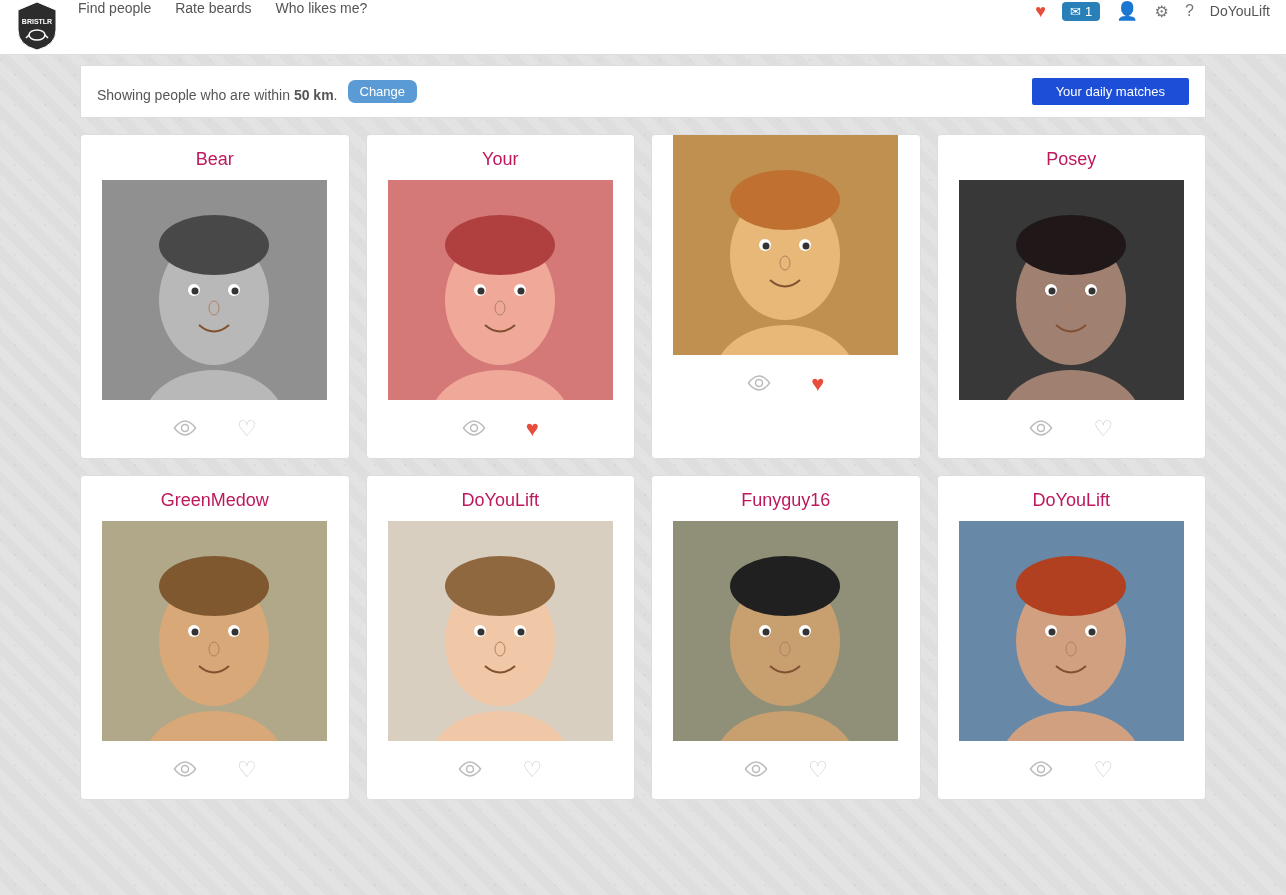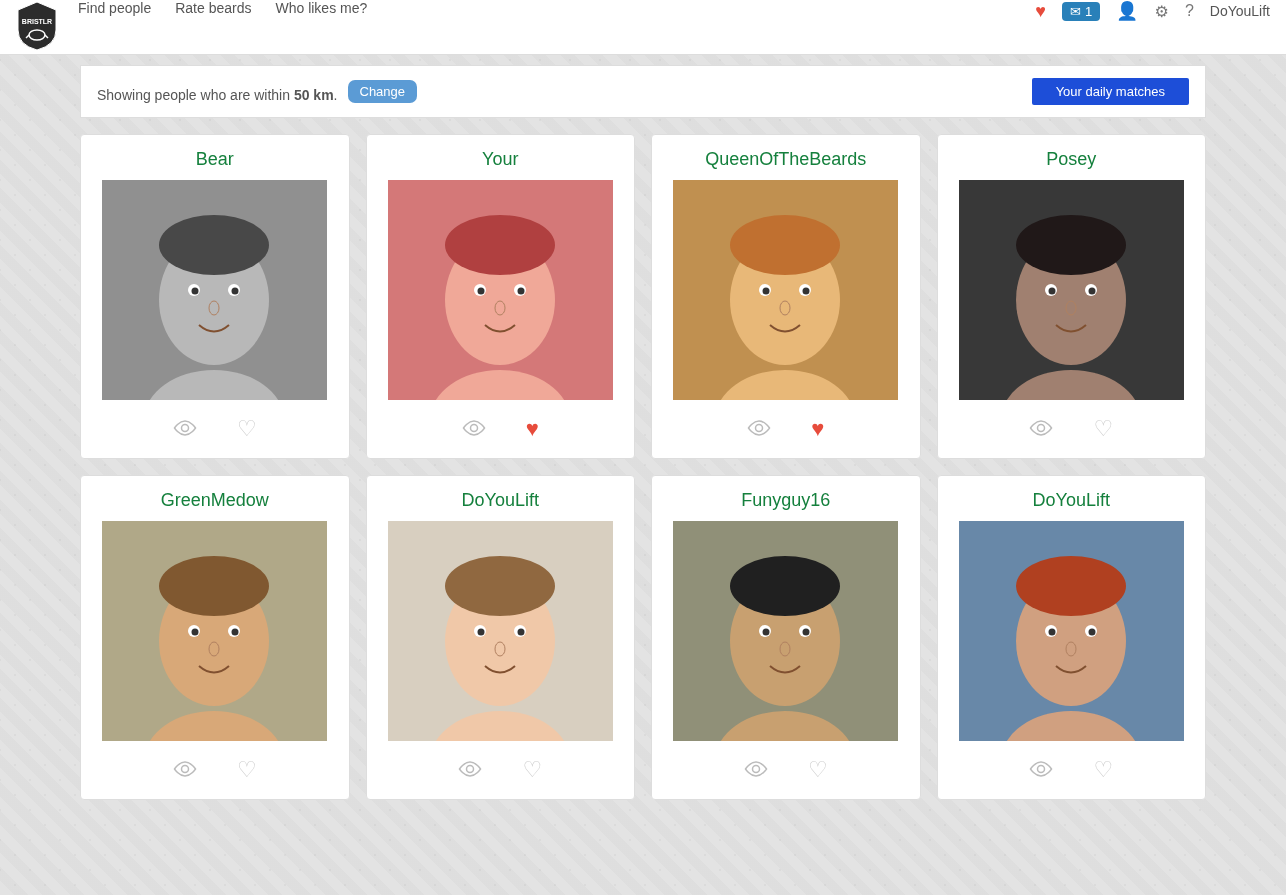--- a/index.html
+++ b/index.html
@@ -113,21 +113,21 @@
       background: #fff;
       border: 1px solid #ddd;
       border-radius: 4px;
       overflow: hidden;
       display: flex;
       flex-direction: column;
       align-items: center;
     }
     .card-name {
       font-size: 18px;
-      color: #15803d;
+      color: #be185d;
       text-align: center;
       padding: 14px 8px 10px;
       font-weight: normal;
     }
     .card-actions {
       display: flex;
       justify-content: center;
       align-items: center;
       gap: 40px;
       padding: 16px 0;
@@ -266,21 +266,20 @@
       <span class="action-eye" title="View profile">
         <svg width="24" height="16" viewBox="0 0 24 16" fill="none" xmlns="http://www.w3.org/2000/svg">
           <path d="M12 1C6 1 1.5 8 1.5 8C1.5 8 6 15 12 15C18 15 22.5 8 22.5 8C22.5 8 18 1 12 1Z" stroke="#bbb" stroke-width="1.5" fill="none"></path>
           <circle cx="12" cy="8" r="3.5" stroke="#bbb" stroke-width="1.5" fill="none"></circle>
         </svg>
       </span>
       <span class="action-heart liked">♥</span>
     </div>
   </div>
     <div class="card">
-    <div class="card-name">QueenOfTheBeards</div>
     <svg viewBox="0 0 225 220" xmlns="http://www.w3.org/2000/svg" class="face-svg">
     <rect width="225" height="220" fill="#c09050"></rect>
 
     <ellipse cx="112" cy="240" rx="70" ry="50" fill="#e8b878"></ellipse>
 
     <ellipse cx="112" cy="120" rx="55" ry="65" fill="#e8b878"></ellipse>
 
     <ellipse cx="112" cy="65" rx="55" ry="30" fill="#c07030"></ellipse>
 
     <circle cx="92" cy="110" r="6" fill="#fff"></circle>

